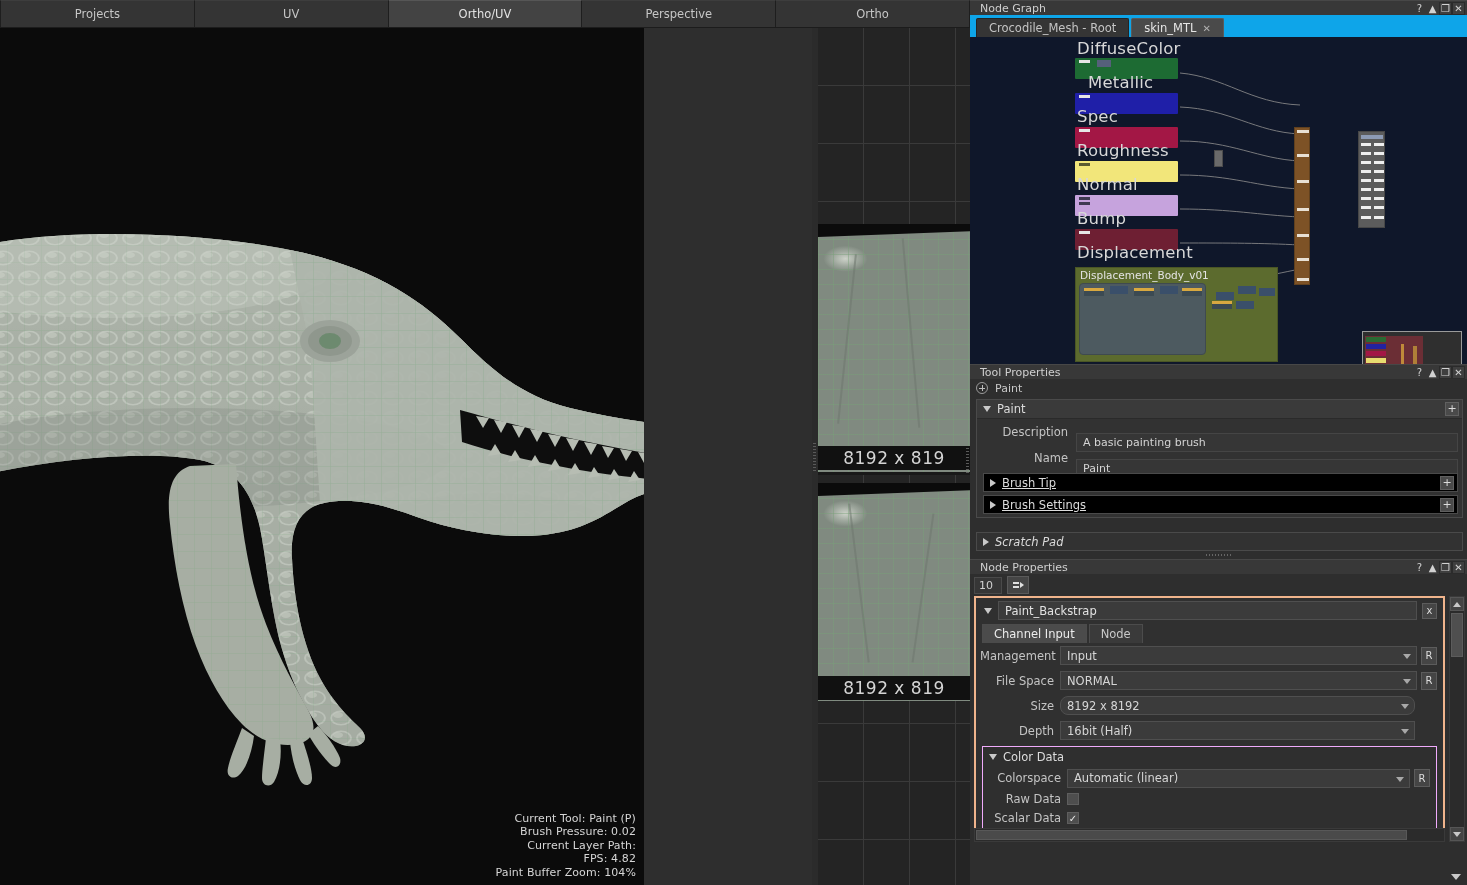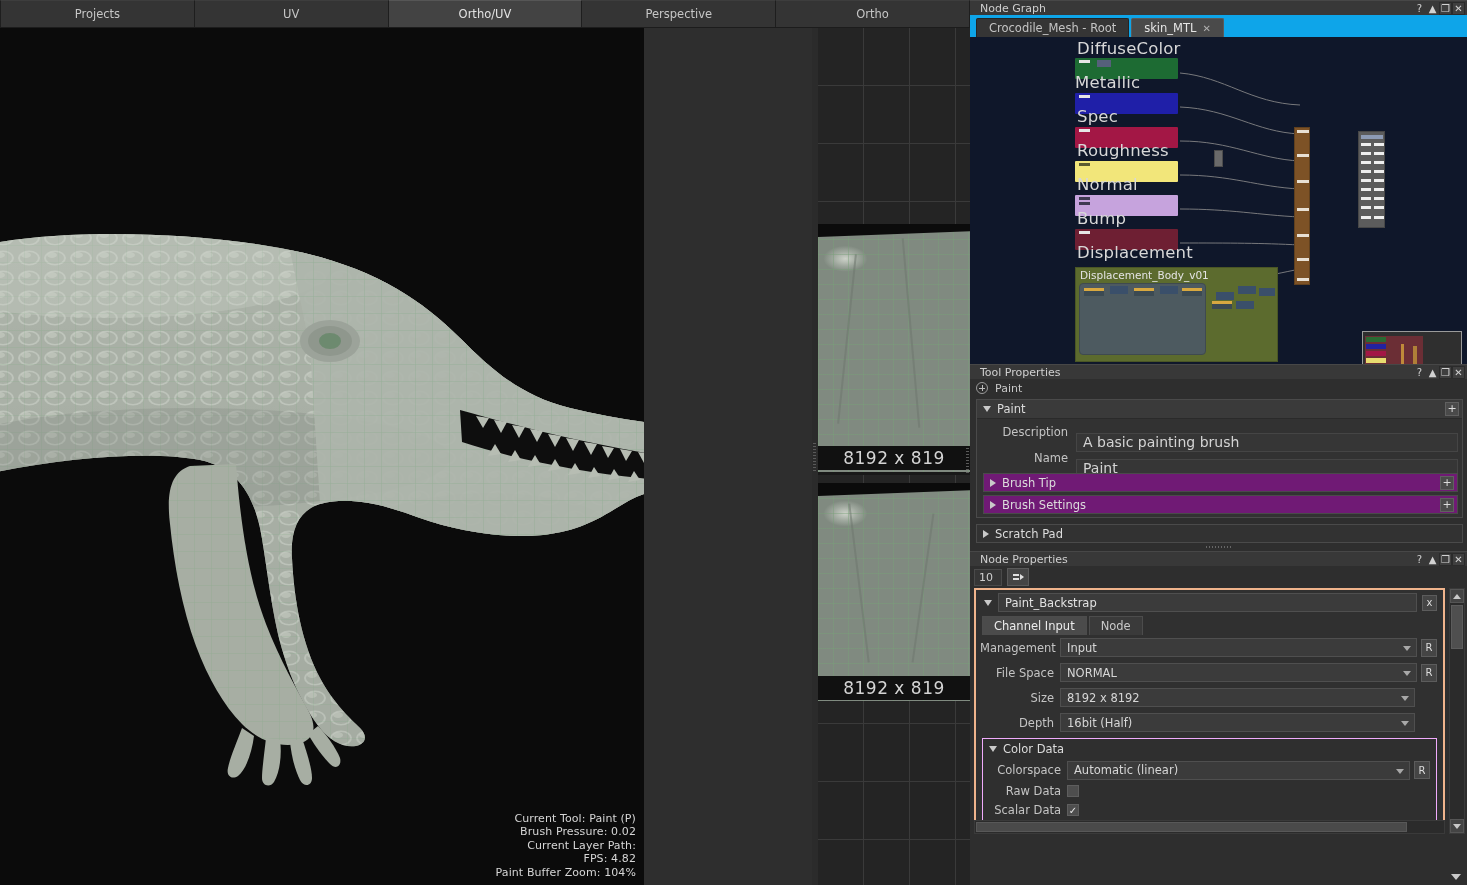--- a/index.html
+++ b/index.html
@@ -231,26 +231,26 @@
   .tri.right { border-top: 4px solid transparent; border-bottom: 4px solid transparent; border-left: 6px solid #c9c9c9; }
   .plusbtn {
     position: absolute; right: 3px; top: 2px; width: 14px; height: 14px;
     background: #4a4a4a; border: 1px solid #606060; color: #dcdcdc;
     font-size: 11px; line-height: 12px; text-align: center; cursor: pointer;
   }
   .frow { display: flex; align-items: center; height: 26px; padding: 0 4px; }
   .flabel { width: 95px; text-align: right; padding-right: 8px; font-size: 11.5px; color: #c4c4c4; }
   .fval {
     flex: 1; height: 19px; background: #363636; border: 1px solid #454545;
-    display: flex; align-items: center; padding: 0 6px; font-size: 14px; color: #d4d4d4; margin-top: 20px;
+    display: flex; align-items: center; padding: 0 6px; font-size: 11px; color: #d4d4d4; margin-top: 20px;
   }
   .subbar {
-    margin: 2px 4px 3px 6px; height: 19px; background: #701a75;
+    margin: 2px 4px 3px 6px; height: 19px; background: #000000;
     border: 1px solid #4a4a4a; display: flex; align-items: center;
-    padding: 0 4px 0 6px; font-size: 11.5px; color: #dcdcdc; position: relative; cursor: pointer;
+    padding: 0 4px 0 6px; font-size: 11.5px; color: #dcdcdc; position: relative; cursor: pointer; text-decoration: underline;
   }
   .outerbar {
     margin: 3px 4px 0 6px; height: 19px; background: #323232;
     border: 1px solid #4a4a4a; display: flex; align-items: center;
     padding: 0 6px; font-size: 11.5px; color: #dcdcdc; cursor: pointer;
   }
 
   
   .npbar { height: 22px; display: flex; align-items: center; padding-left: 4px; gap: 5px; background:#2e2e2e; }
   .npcount {
@@ -547,21 +547,21 @@
           <path d="M200 250 C250 250 300 238 330 232"></path>
         </g>
       </svg>
 
       <div class="nlabel" style="left:107px;top:2px;">DiffuseColor</div>
       <div class="nnode" style="left:105px;top:21px;width:103px;background:#1d6b33;">
           <i class="pin"></i>
           <span style="position:absolute;left:22px;top:2px;width:14px;height:7px;background:#55607a;display:block;"></span>
         </div>
 
-      <div class="nlabel" style="left:105px;top:36px;">Metallic</div>
+      <div class="nlabel" style="left:118px;top:36px;">Metallic</div>
       <div class="nnode" style="left:105px;top:56px;width:103px;background:#1f1fa8;">
           <i class="pin"></i>
         </div>
 
       <div class="nlabel" style="left:107px;top:70px;">Spec</div>
       <div class="nnode" style="left:105px;top:90px;width:103px;background:#a31745;">
           <i class="pin"></i>
         </div>
 
       <div class="nlabel" style="left:107px;top:104px;">Roughness</div>
@@ -680,21 +680,21 @@
           <span>Brush Tip</span>
           <span class="plusbtn">+</span>
         </div>
         <div class="subbar">
           <span class="tri right"></span>
           <span>Brush Settings</span>
           <span class="plusbtn">+</span>
         </div>
       </div>
 
-      <div class="outerbar" style="margin-top:6px;">
+      <div class="outerbar" style="margin-top:14px;font-style:italic;">
         <span class="tri right"></span>
         <span>Scratch Pad</span>
       </div>
     </div>
 
     <div class="dgrip"></div>
 
     <div class="ptitle">
       <span class="ptxt">Node Properties</span>
       <span class="pbtns">
@@ -746,21 +746,21 @@
           <span class="nplabel">File Space</span>
           <span class="combo">
             <span>NORMAL</span>
             <span class="arr"></span>
           </span>
           <span class="rbtn">R</span>
         </div>
 
         <div class="nprow">
           <span class="nplabel">Size</span>
-          <span class="combo" style="margin-right:22px;">
+          <span class="combo" style="margin-right:22px;border-radius:8px;">
             <span>8192 x 8192</span>
             <span class="arr"></span>
           </span>
         </div>
 
         <div class="nprow">
           <span class="nplabel">Depth</span>
           <span class="combo" style="margin-right:22px;">
             <span>16bit (Half)</span>
             <span class="arr"></span>

